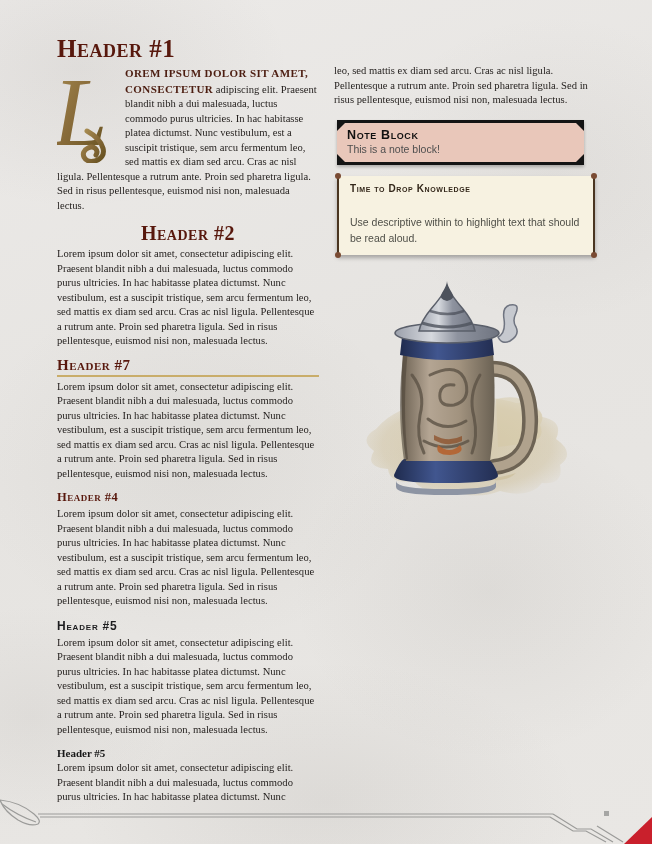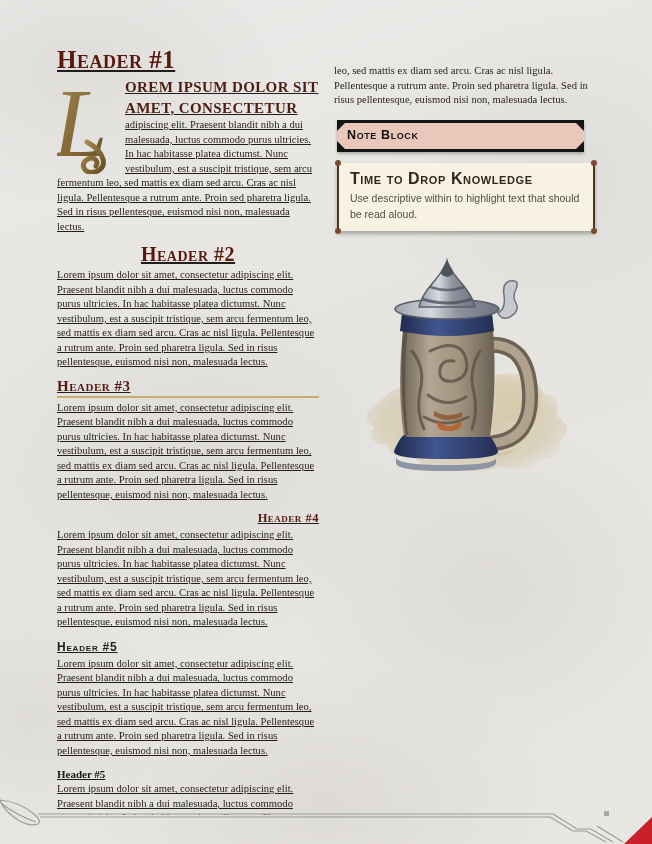--- a/index.html
+++ b/index.html
@@ -18,33 +18,33 @@
     background-image:
       radial-gradient(ellipse 300px 200px at 12% 8%, rgba(120,115,110,0.10), transparent 70%),
       radial-gradient(ellipse 260px 220px at 85% 20%, rgba(120,115,110,0.07), transparent 70%),
       radial-gradient(ellipse 320px 260px at 30% 55%, rgba(125,120,112,0.08), transparent 70%),
       radial-gradient(ellipse 280px 240px at 75% 70%, rgba(120,115,108,0.09), transparent 70%),
       radial-gradient(ellipse 360px 200px at 50% 95%, rgba(118,112,105,0.10), transparent 70%),
       radial-gradient(ellipse 200px 160px at 5% 85%, rgba(118,112,105,0.08), transparent 70%),
       linear-gradient(160deg, #eceae8 0%, #e6e4e1 45%, #e9e7e4 100%);
   }
   .col{position:absolute;}
-  .col-left{left:57px;top:47px;width:262px;height:768px;overflow:hidden;text-decoration:underline;}
+  .col-left{left:57px;top:36px;width:262px;height:768px;overflow:hidden;}
   .col-right{left:334px;top:64px;width:263px;}
 
   h1,h2,h3,h4{font-family:"Liberation Serif",serif;font-variant:small-caps;color:var(--header-red);font-weight:700;letter-spacing:.5px;}
   h1{font-size:25px;line-height:1.05;margin-bottom:4px;}
   h2{font-size:20px;margin-top:9px;margin-bottom:2px;text-align:center;}
   h3{font-size:15px;margin-top:8px;margin-bottom:3px;border-bottom:2px solid var(--gold);padding-bottom:1px;}
-  h4{font-size:12.5px;margin-top:9px;margin-bottom:2px;text-align:right;}
+  h4{font-size:12.5px;margin-top:9px;margin-bottom:2px;}
   h5{font-family:"Liberation Sans",sans-serif;font-variant:small-caps;font-weight:600;font-size:12px;color:#1d1d1f;letter-spacing:.8px;margin-top:10px;margin-bottom:3px;}
   h6{font-family:"Liberation Serif",serif;font-weight:700;font-size:11px;color:#181818;margin-top:10px;margin-bottom:2px;}
 
   p.body{font-size:10.6px;line-height:1.37;margin-bottom:6px;text-align:left;}
-  .lead-in{font-size:15px;letter-spacing:.4px;text-transform:uppercase;color:#4c1d10;font-weight:600;}
+  .lead-in{font-size:11px;letter-spacing:.4px;text-transform:uppercase;color:#4c1d10;font-weight:600;}
 
   .dropcap{float:left;width:60px;height:94px;margin:3px 8px 0 0;}
 
   
   .note{
     position:relative;margin:12px 13px 0 3px;background:var(--note-bg);
     border-top:3px solid var(--note-border);border-bottom:3px solid var(--note-border);
     padding:5px 3px 7px 10px;box-shadow:0 2px 3px rgba(0,0,0,.25);
   }
   .note .corner{position:absolute;width:0;height:0;}
@@ -57,21 +57,21 @@
 
   
   .desc{
     position:relative;margin:11px 2px 0 3px;background:var(--desc-bg);
     border-left:2px solid var(--desc-border);border-right:2px solid var(--desc-border);
     padding:7px 11px 9px 11px;box-shadow:0 3px 4px rgba(0,0,0,.28);
   }
   .desc .dot{position:absolute;width:6px;height:6px;border-radius:50%;background:var(--desc-dot);}
   .desc .d-tl{top:-3px;left:-4px;} .desc .d-tr{top:-3px;right:-4px;}
   .desc .d-bl{bottom:-3px;left:-4px;} .desc .d-br{bottom:-3px;right:-4px;}
-  .desc-title{font-family:"Liberation Sans",sans-serif;font-variant:small-caps;font-weight:700;font-size:16px;color:var(--desc-title);letter-spacing:.6px;margin-bottom:2px;}
+  .desc-title{font-family:"Liberation Sans",sans-serif;font-variant:small-caps;font-weight:700;font-size:10px;color:var(--desc-title);letter-spacing:.6px;margin-bottom:20px;}
   .desc-body{font-family:"Liberation Sans",sans-serif;font-size:10.5px;line-height:1.55;color:var(--desc-text);}
   .desc-body .indent{display:block;text-indent:10px;}
   .desc-body b{color:#3c362c;}
 
   .figure{margin:24px 0 0 12px;width:230px;}
 
   .footer{position:absolute;left:0;top:794px;width:652px;height:50px;}
 </style>
 </head>
 <body>
@@ -93,21 +93,21 @@
         <path d="M30 62 c18 10 22 26 8 30 c-11 3 -16 -9 -7 -13 c6 -3 11 2 8 7" fill="none" stroke="url(#goldGrad)" stroke-width="5" stroke-linecap="round"></path>
       </svg>
     </span>
     <span class="lead-in">orem ipsum dolor sit amet, consectetur</span>
     <span>adipiscing elit. Praesent blandit nibh a dui malesuada, luctus commodo purus ultricies. In hac habitasse platea dictumst. Nunc vestibulum, est a suscipit tristique, sem arcu fermentum leo, sed mattis ex diam sed arcu. Cras ac nisl ligula. Pellentesque a rutrum ante. Proin sed pharetra ligula. Sed in risus pellentesque, euismod nisi non, malesuada lectus.</span>
   </p>
 
   <h2>Header #2</h2>
   <p class="body">Lorem ipsum dolor sit amet, consectetur adipiscing elit. Praesent blandit nibh a dui malesuada, luctus commodo purus ultricies. In hac habitasse platea dictumst. Nunc vestibulum, est a suscipit tristique, sem arcu fermentum leo, sed mattis ex diam sed arcu. Cras ac nisl ligula. Pellentesque a rutrum ante. Proin sed pharetra ligula. Sed in risus pellentesque, euismod nisi non, malesuada lectus.</p>
 
-  <h3>Header #3</h3>
+  <h3>Header #7</h3>
   <p class="body">Lorem ipsum dolor sit amet, consectetur adipiscing elit. Praesent blandit nibh a dui malesuada, luctus commodo purus ultricies. In hac habitasse platea dictumst. Nunc vestibulum, est a suscipit tristique, sem arcu fermentum leo, sed mattis ex diam sed arcu. Cras ac nisl ligula. Pellentesque a rutrum ante. Proin sed pharetra ligula. Sed in risus pellentesque, euismod nisi non, malesuada lectus.</p>
 
   <h4>Header #4</h4>
   <p class="body">Lorem ipsum dolor sit amet, consectetur adipiscing elit. Praesent blandit nibh a dui malesuada, luctus commodo purus ultricies. In hac habitasse platea dictumst. Nunc vestibulum, est a suscipit tristique, sem arcu fermentum leo, sed mattis ex diam sed arcu. Cras ac nisl ligula. Pellentesque a rutrum ante. Proin sed pharetra ligula. Sed in risus pellentesque, euismod nisi non, malesuada lectus.</p>
 
   <h5>Header #5</h5>
   <p class="body">Lorem ipsum dolor sit amet, consectetur adipiscing elit. Praesent blandit nibh a dui malesuada, luctus commodo purus ultricies. In hac habitasse platea dictumst. Nunc vestibulum, est a suscipit tristique, sem arcu fermentum leo, sed mattis ex diam sed arcu. Cras ac nisl ligula. Pellentesque a rutrum ante. Proin sed pharetra ligula. Sed in risus pellentesque, euismod nisi non, malesuada lectus.</p>
 
   <h6>Header #5</h6>
   <p class="body">Lorem ipsum dolor sit amet, consectetur adipiscing elit. Praesent blandit nibh a dui malesuada, luctus commodo purus ultricies. In hac habitasse platea dictumst. Nunc vestibulum, est a suscipit tristique, sem arcu fermentum</p>
@@ -116,20 +116,21 @@
 <div class="col col-right">
 
   <p class="body">leo, sed mattis ex diam sed arcu. Cras ac nisl ligula. Pellentesque a rutrum ante. Proin sed pharetra ligula. Sed in risus pellentesque, euismod nisi non, malesuada lectus.</p>
 
   <div class="note">
     <div class="corner c-tl"></div>
     <div class="corner c-tr"></div>
     <div class="corner c-bl"></div>
     <div class="corner c-br"></div>
     <div class="note-title">Note Block</div>
+    <div class="note-body">This is a note block!</div>
   </div>
 
   <div class="desc">
     <div class="dot d-tl"></div>
     <div class="dot d-tr"></div>
     <div class="dot d-bl"></div>
     <div class="dot d-br"></div>
     <div class="desc-title">Time to Drop Knowledge</div>
     <div class="desc-body">
       <span>Use descriptive within to highlight text that should be read aloud.</span>

